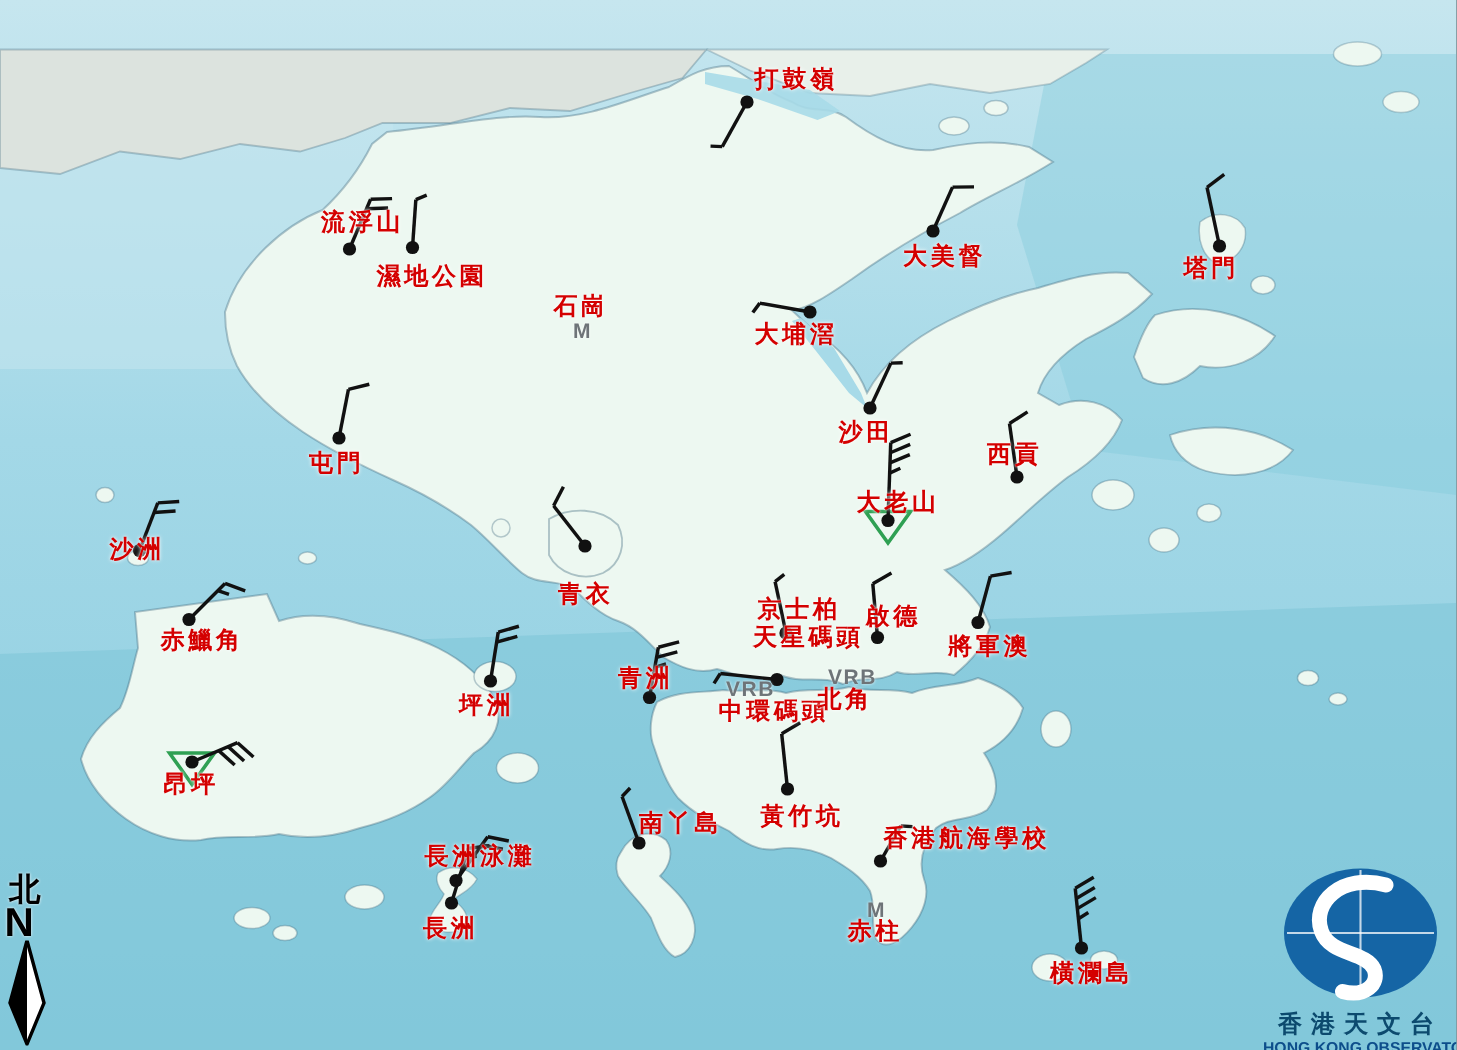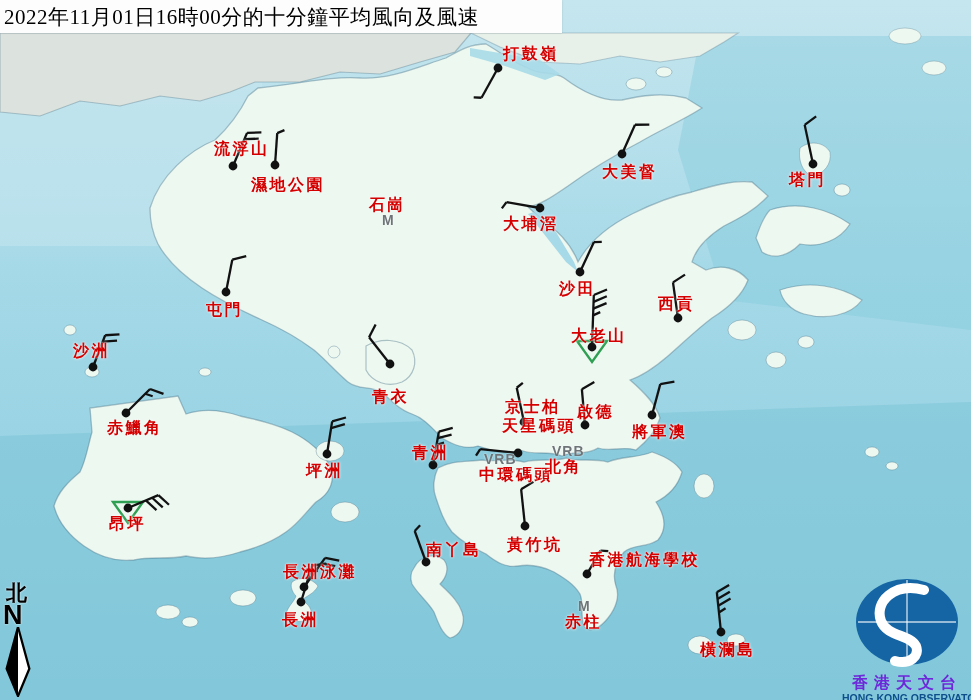--- a/index.html
+++ b/index.html
@@ -15,21 +15,21 @@
        text-shadow:0 0 3px rgba(255,255,255,.95),0 0 1px rgba(255,255,255,.9);line-height:18px;}
   .st-aux{position:absolute;color:#6e7478;font-weight:bold;font-size:14px;letter-spacing:1px;
        z-index:4;text-shadow:0 0 2px rgba(255,255,255,.85);line-height:14px;}
   .barb{position:absolute;z-index:3;pointer-events:none;}
   #compass{position:absolute;left:2px;top:583px;width:44px;z-index:6;}
   #compass .zh{font-family:"Liberation Serif","DejaVu Serif",serif;font-size:21px;font-weight:bold;
        color:#000;line-height:21px;margin-left:4px;text-shadow:0 0 2px #fff;}
   #compass .en{font-size:27px;font-weight:800;color:#000;line-height:23px;margin-left:1px;
        text-shadow:0 0 2px #fff;font-family:"Liberation Sans",sans-serif;}
   #logo{position:absolute;left:842px;top:577px;width:130px;z-index:6;text-align:center;}
-  #logo .zh{color:#6d28d9;font-weight:bold;font-size:16px;letter-spacing:6px;line-height:19px;
+  #logo .zh{color:#0c4a6e;font-weight:bold;font-size:16px;letter-spacing:6px;line-height:19px;
        font-family:"Liberation Serif","DejaVu Serif",serif;white-space:nowrap;}
   #logo .en{color:#0d4e8b;font-weight:bold;font-size:10.5px;letter-spacing:0px;line-height:12px;
        white-space:nowrap;}
 </style>
 </head>
 <body>
 
 <div id="app">
 
   <svg id="map" width="971" height="700" viewBox="0 0 971 700">
@@ -112,23 +112,20 @@
     <ellipse cx="742" cy="330" rx="14" ry="10" fill="#edf8f1" stroke="rgba(70,110,130,.35)"></ellipse>
     <ellipse cx="776" cy="360" rx="10" ry="8" fill="#edf8f1" stroke="rgba(70,110,130,.35)"></ellipse>
     <ellipse cx="806" cy="342" rx="8" ry="6" fill="#edf8f1" stroke="rgba(70,110,130,.35)"></ellipse>
     <ellipse cx="704" cy="486" rx="10" ry="12" fill="#edf8f1" stroke="rgba(70,110,130,.35)"></ellipse>
     <ellipse cx="700" cy="645" rx="12" ry="9" fill="#edf8f1" stroke="rgba(70,110,130,.35)"></ellipse>
     <ellipse cx="736" cy="640" rx="9" ry="6" fill="#edf8f1" stroke="rgba(70,110,130,.35)"></ellipse>
     <ellipse cx="872" cy="452" rx="7" ry="5" fill="#edf8f1" stroke="rgba(70,110,130,.35)"></ellipse>
     <ellipse cx="892" cy="466" rx="6" ry="4" fill="#edf8f1" stroke="rgba(70,110,130,.35)"></ellipse>
   </svg>
 
-  <div id="title-bar">
-    <span>2022年11月01日16時00分的十分鐘平均風向及風速</span>
-  </div>
 
   <div id="stations">
       <svg width="140" height="140" viewBox="-70 -70 140 140" class="barb" style="left: 428px; top: -2px;">
         <g transform="rotate(209)">
           <line x1="0" y1="0" x2="0" y2="-34" stroke="#111" stroke-width="2.3"></line>
           <line x1="0" y1="-34" x2="7" y2="-37.5" stroke="#111" stroke-width="2.3"></line>
         </g>
         <circle cx="0" cy="0" r="4.4" fill="#111"></circle>
       </svg>
       <div class="st-label" style="left: 503px; top: 45px;">打鼓嶺</div>
@@ -200,21 +197,21 @@
       </svg>
       <div class="st-label" style="left: 658px; top: 295px;">西貢</div>
       <svg width="140" height="140" viewBox="-70 -70 140 140" class="barb" style="left: 23px; top: 297px;">
         <g transform="rotate(21)">
           <line x1="0" y1="0" x2="0" y2="-34" stroke="#111" stroke-width="2.3"></line>
           <line x1="0" y1="-34" x2="13" y2="-40" stroke="#111" stroke-width="2.3"></line>
           <line x1="0" y1="-27.2" x2="13" y2="-33.2" stroke="#111" stroke-width="2.3"></line>
         </g>
         <circle cx="0" cy="0" r="4.4" fill="#111"></circle>
       </svg>
-      <div class="st-label" style="left: 73px; top: 342px;">沙洲</div>
+      <div class="st-label" style="left: 73px; top: 358px;">沙洲</div>
       <svg width="140" height="140" viewBox="-70 -70 140 140" class="barb" style="left: 522px; top: 277px;">
         <polygon points="-15,-6 15,-6 0,15" fill="none" stroke="#2fa053" stroke-width="2.4"></polygon>
         <g transform="rotate(2)">
           <line x1="0" y1="0" x2="0" y2="-52" stroke="#111" stroke-width="2.3"></line>
           <line x1="0" y1="-52" x2="13" y2="-58" stroke="#111" stroke-width="2.3"></line>
           <line x1="0" y1="-45.2" x2="13" y2="-51.2" stroke="#111" stroke-width="2.3"></line>
           <line x1="0" y1="-38.4" x2="13" y2="-44.4" stroke="#111" stroke-width="2.3"></line>
           <line x1="0" y1="-31.6" x2="7" y2="-35.1" stroke="#111" stroke-width="2.3"></line>
         </g>
         <circle cx="0" cy="0" r="4.4" fill="#111"></circle>

